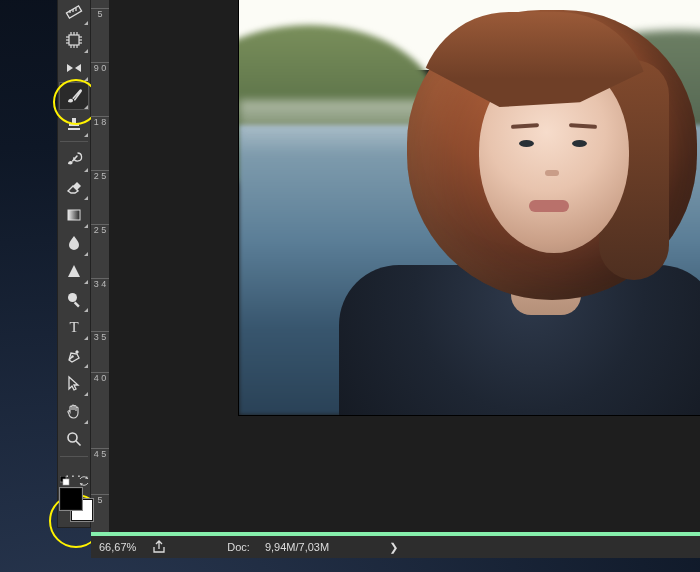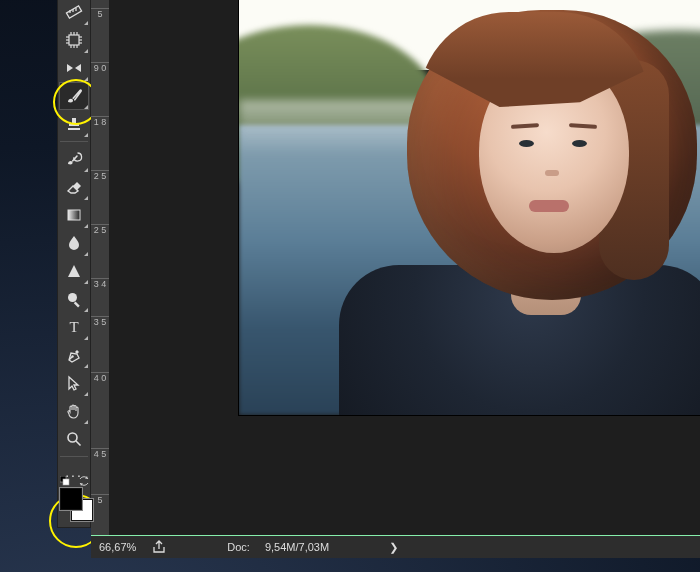--- a/index.html
+++ b/index.html
@@ -173,21 +173,21 @@
     background:linear-gradient(180deg,#824a2d,#4e2f20);
   }
   
   .statusbar {
     position: absolute;
     left: 87px;
     right: 0;
     bottom: 10px;
     height: 22px;
     background: #2d2d2d;
-    border-top: 1px solid #86efac;
+    border-top: 4px solid #86efac;
     display: flex;
     align-items: center;
     gap: 15px;
     padding: 0 8px;
     color: #ddd;
     font-size: 11px;
   }
   .statusbar .share {
     display:inline-flex;align-items:center;justify-content:center;
     width:16px;height:16px;
@@ -397,21 +397,21 @@
   <div class="hl" style="left:45px; top:494px; width:50px; height:50px;"></div>
 
   <div class="docwin">
     <div class="ruler-v">
       <div class="tickv" style="top:8px">5</div>
       <div class="tickv" style="top:62px">9 0</div>
       <div class="tickv" style="top:116px">1 8</div>
       <div class="tickv" style="top:170px">2 5</div>
       <div class="tickv" style="top:224px">2 5</div>
       <div class="tickv" style="top:278px">3 4</div>
-      <div class="tickv" style="top:316px">3 5</div>
+      <div class="tickv" style="top:331px">3 5</div>
       <div class="tickv" style="top:372px">4 0</div>
       <div class="tickv" style="top:448px">4 5</div>
       <div class="tickv" style="top:494px">5</div>
     </div>
     <div class="canvas">
       <div class="image">
         <div class="sky"></div>
         <div class="hill-l"></div>
         <div class="hill-r"></div>
         <div class="water"></div>
@@ -437,18 +437,18 @@
     <span class="share">
       <svg width="14" height="14" viewBox="0 0 14 14">
           <g stroke="#ddd" stroke-width="1.3" fill="none">
             <path d="M7 9V1M4 4l3-3 3 3"></path>
             <path d="M2 7v5h10V7"></path>
           </g>
         </svg>
     </span>
     <span style="flex:0 0 30px"></span>
     <span>Doc:</span>
-    <span>9,54M/7,03M</span>
+    <span>9,94M/7,03M</span>
     <span style="flex:0 0 30px"></span>
     <span>❯</span>
   </div>
 
 </div>
 
 </body></html>

